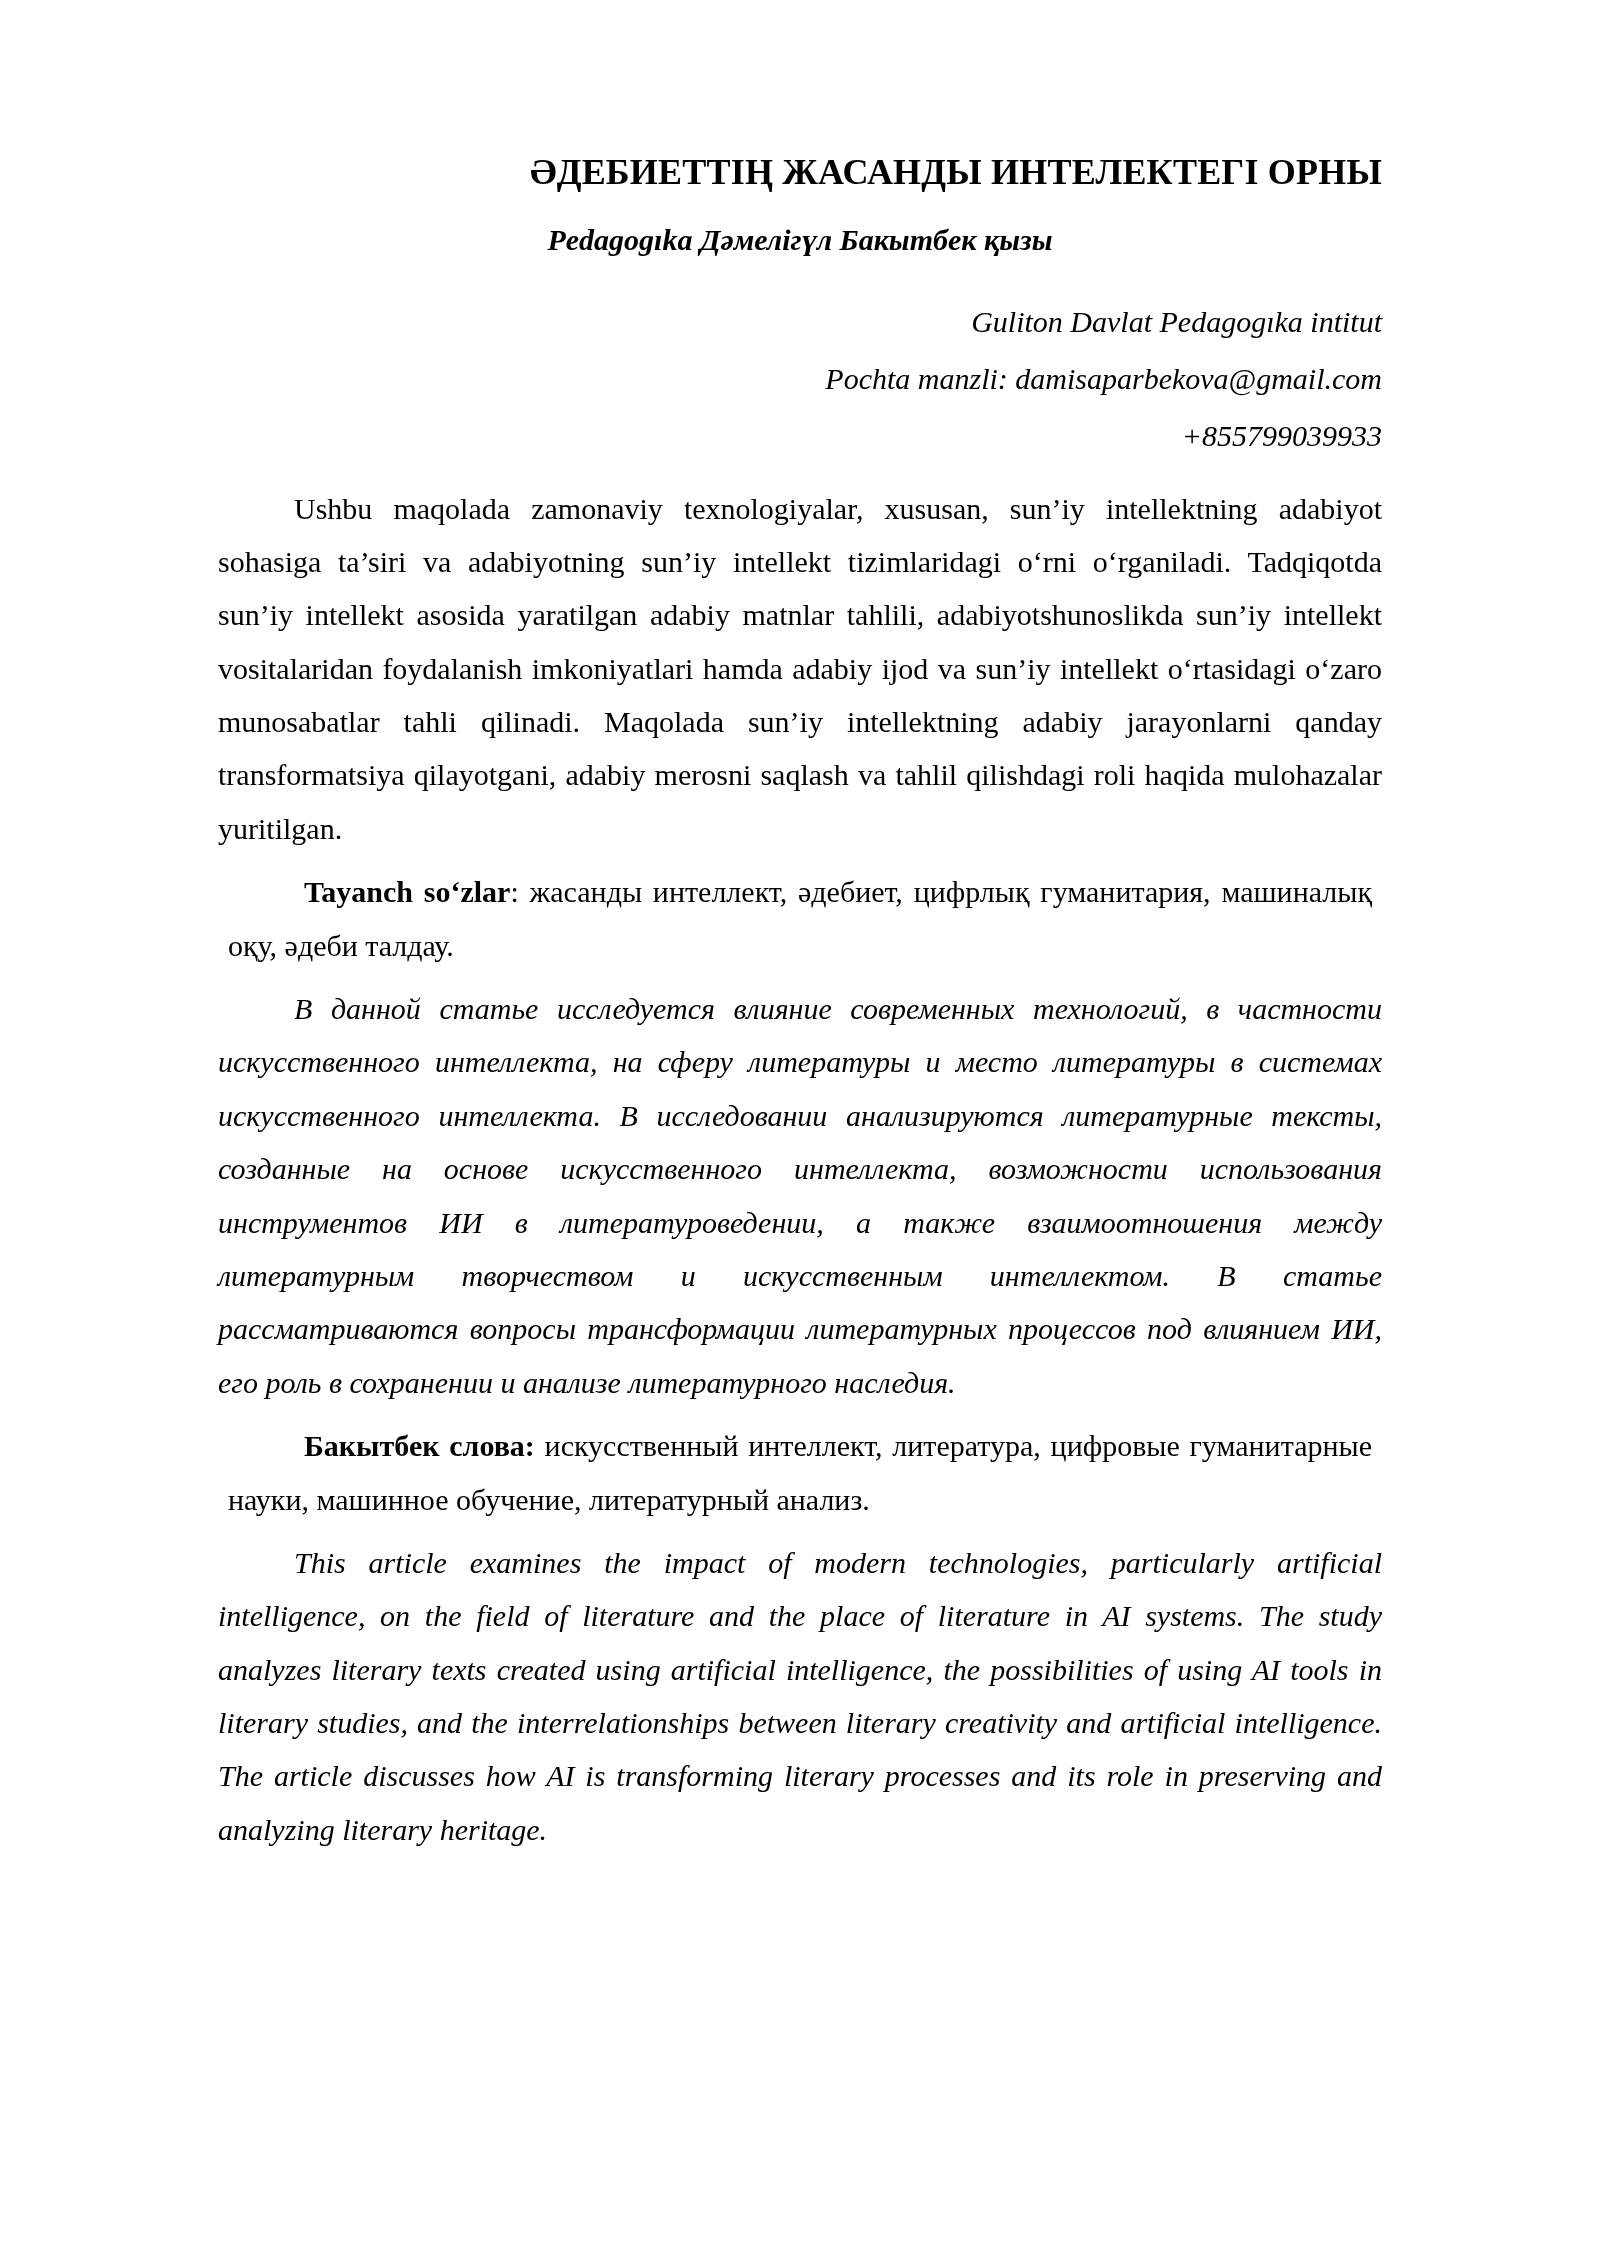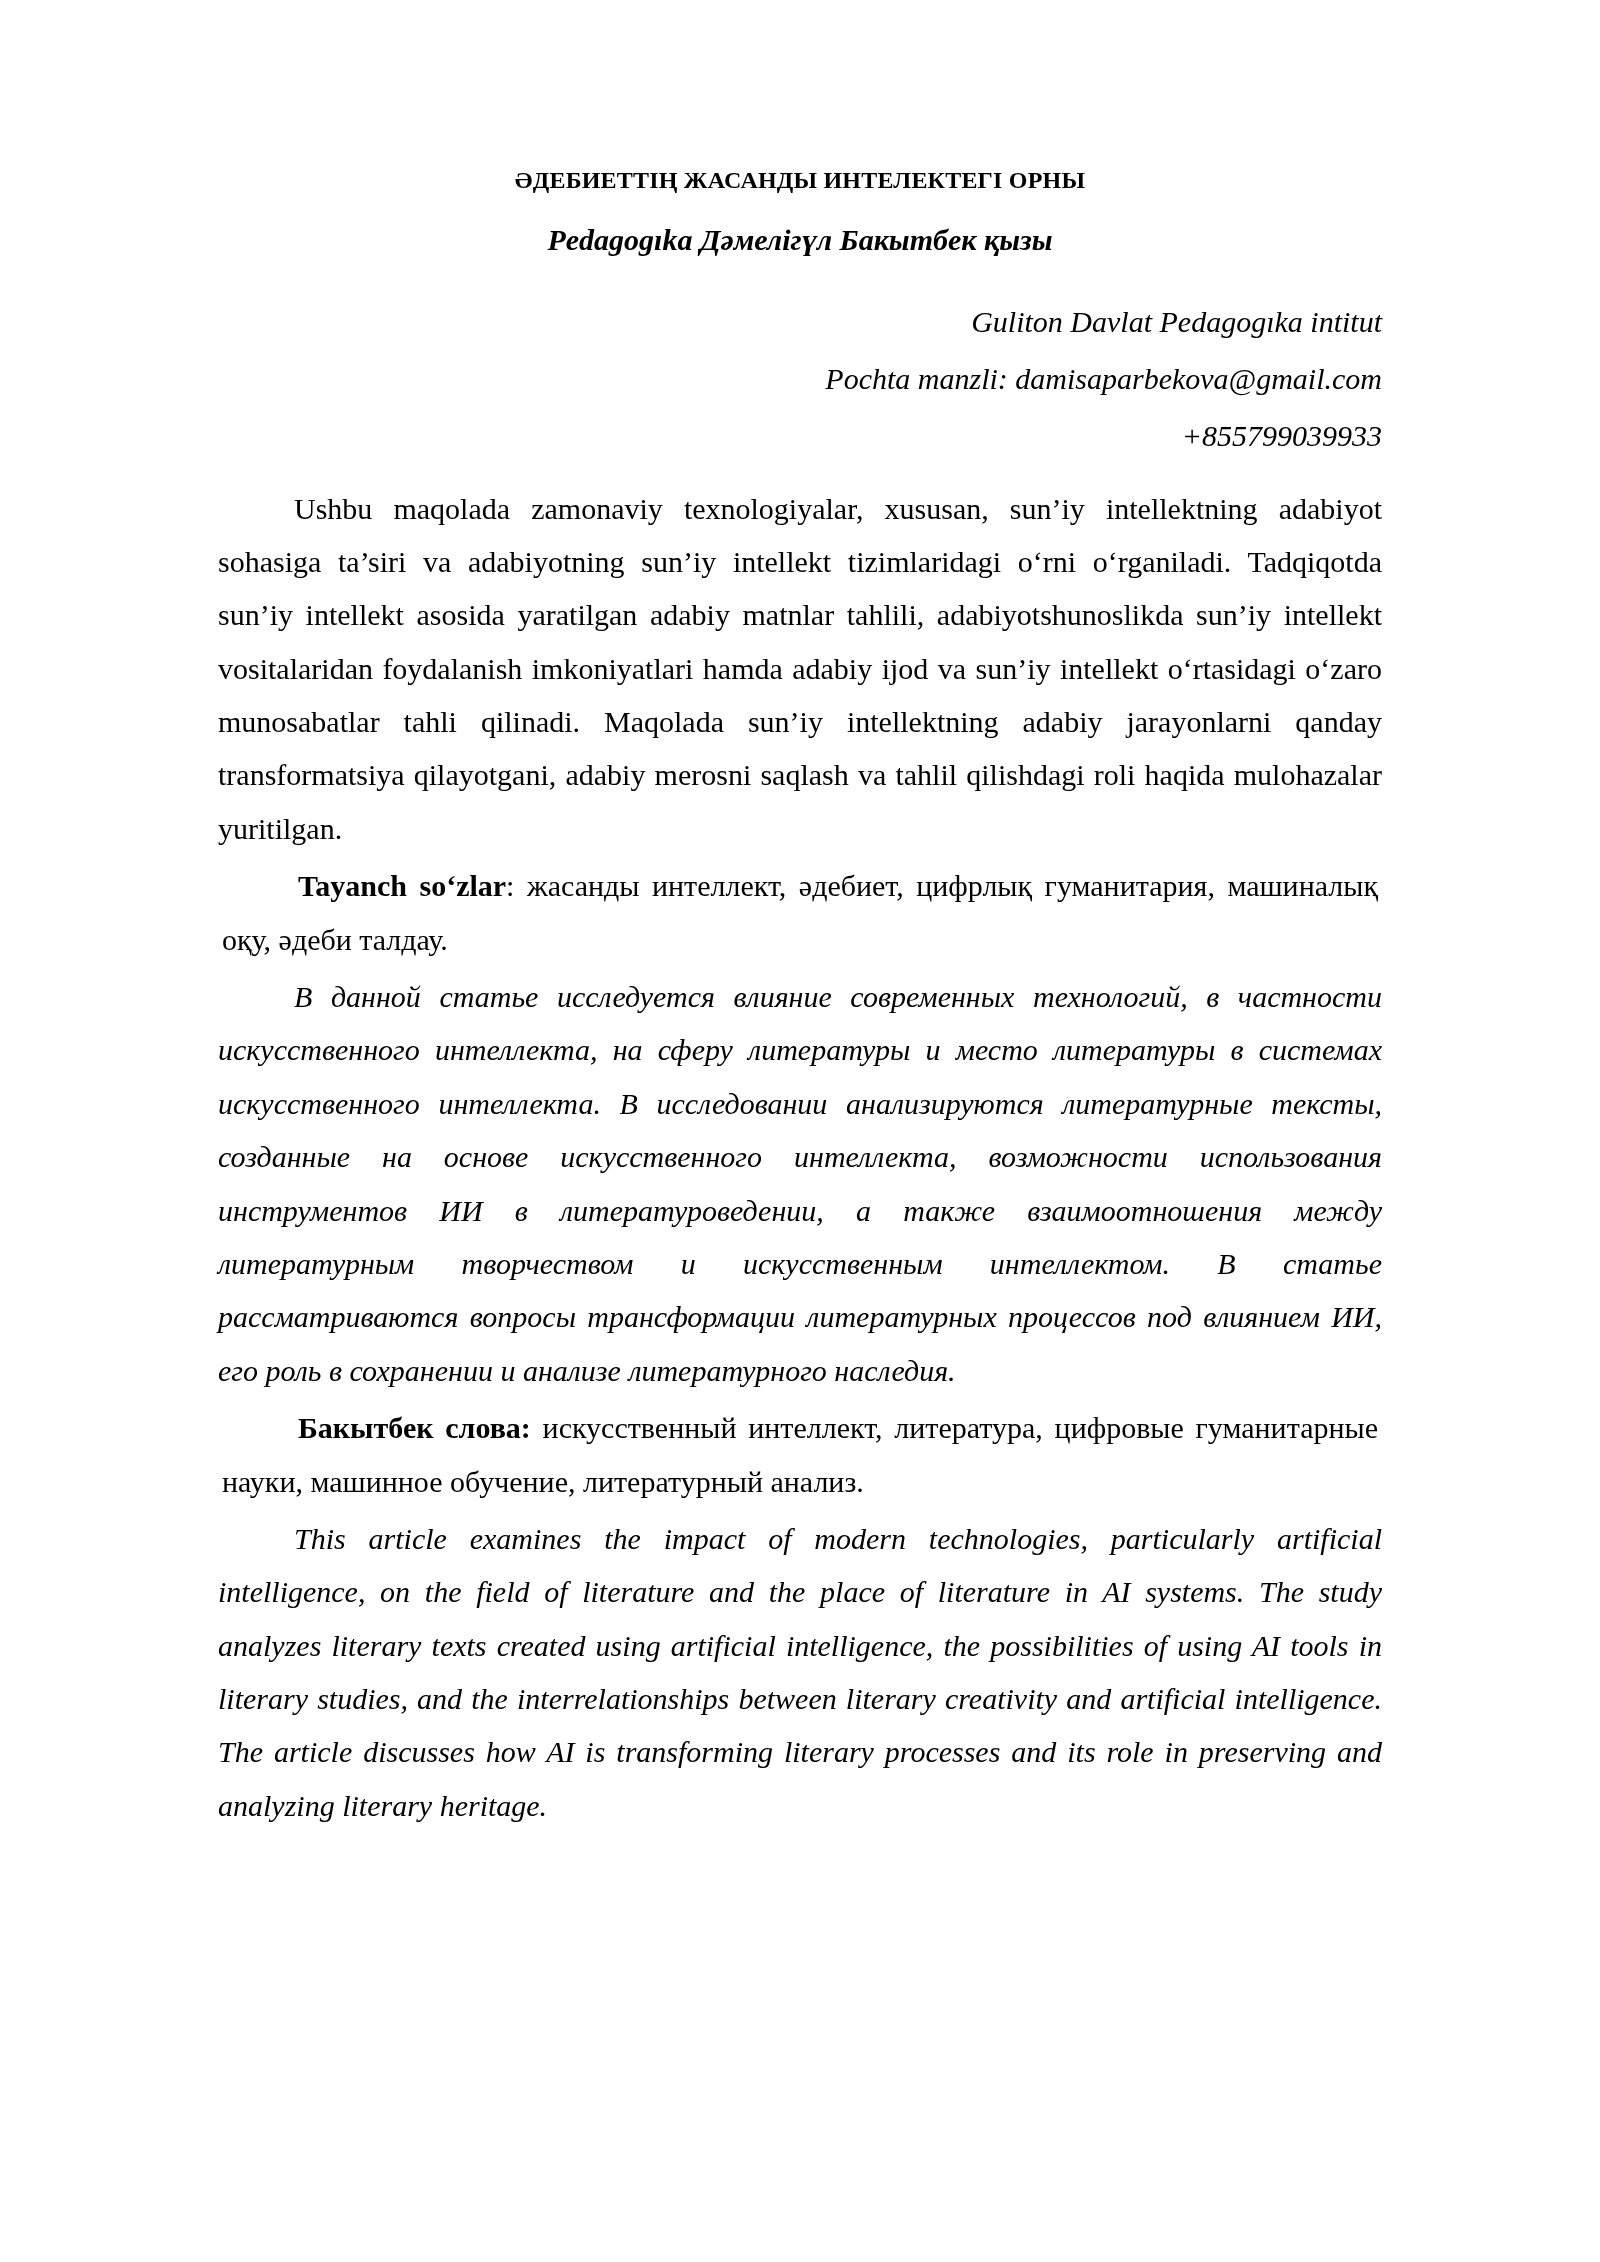--- a/index.html
+++ b/index.html
@@ -16,26 +16,26 @@
   }
   .page {
     position: relative;
     width: 1600px;
     height: 2262px;
     background: #ffffff;
     box-sizing: border-box;
     padding: 150px 218px 0 218px;
   }
   .title {
-    text-align: center;
+    text-align: right;
     font-weight: bold;
-    font-size: 24px;
+    font-size: 36px;
     letter-spacing: 0.2px;
     line-height: 1.25;
-    margin: 15px 0 26px 0;
+    margin: 0 0 26px 0;
   }
   .author {
     text-align: center;
     font-weight: bold;
     font-style: italic;
     font-size: 30px;
     line-height: 1.25;
     margin: 0 0 34px 0;
   }
   .affil-line {
@@ -54,21 +54,21 @@
     text-indent: 76px;
   }
   .abstract.ital {
     font-style: italic;
   }
   .kw {
     text-align: justify;
     text-justify: inter-word;
     font-size: 30px;
     line-height: 1.78;
-    margin: 4px;
+    margin: 10px;
     text-indent: 76px;
   }
   .kw b {
     font-weight: bold;
   }
   .kw-en {
     line-height: 1.95;
     text-indent: 86px;
   }
   .spacer-top {

